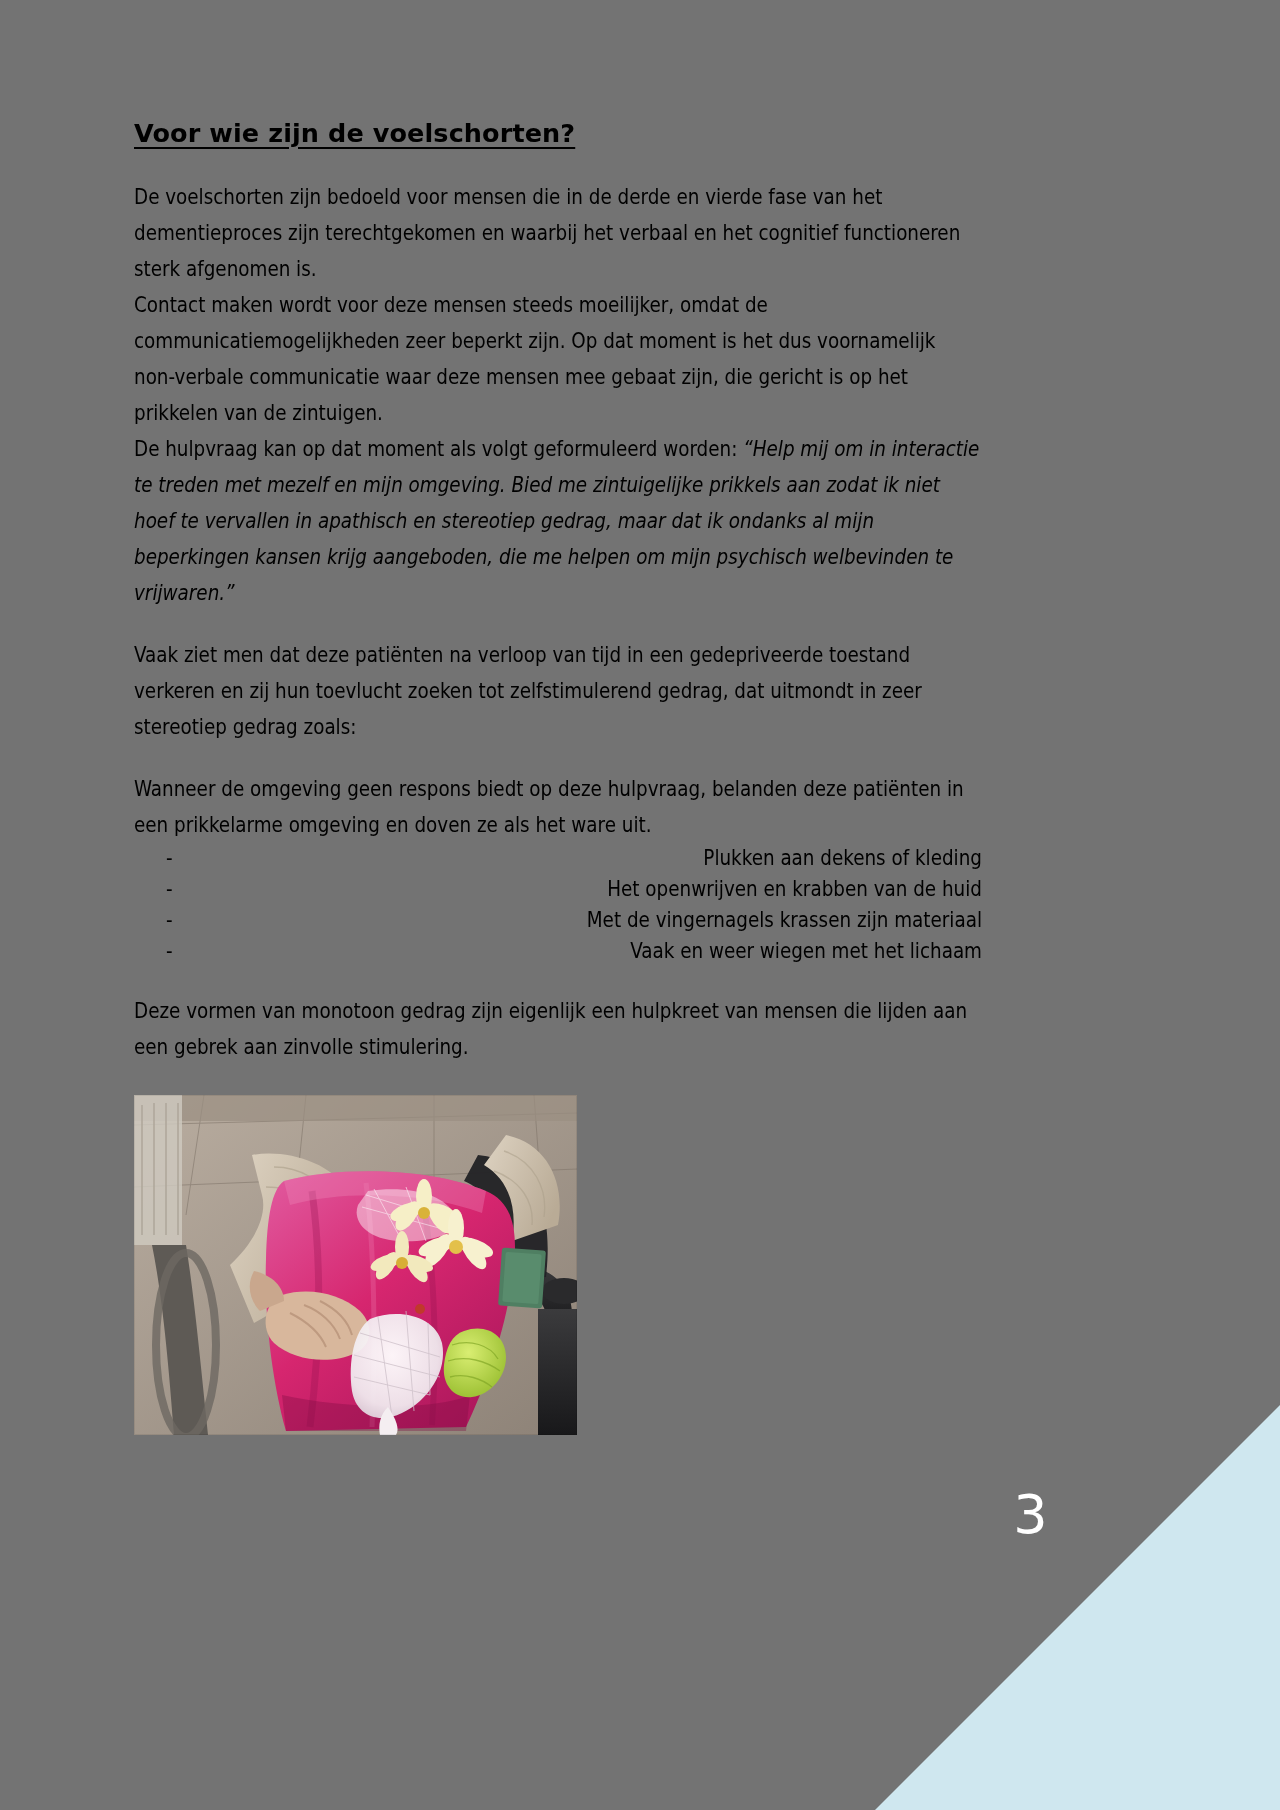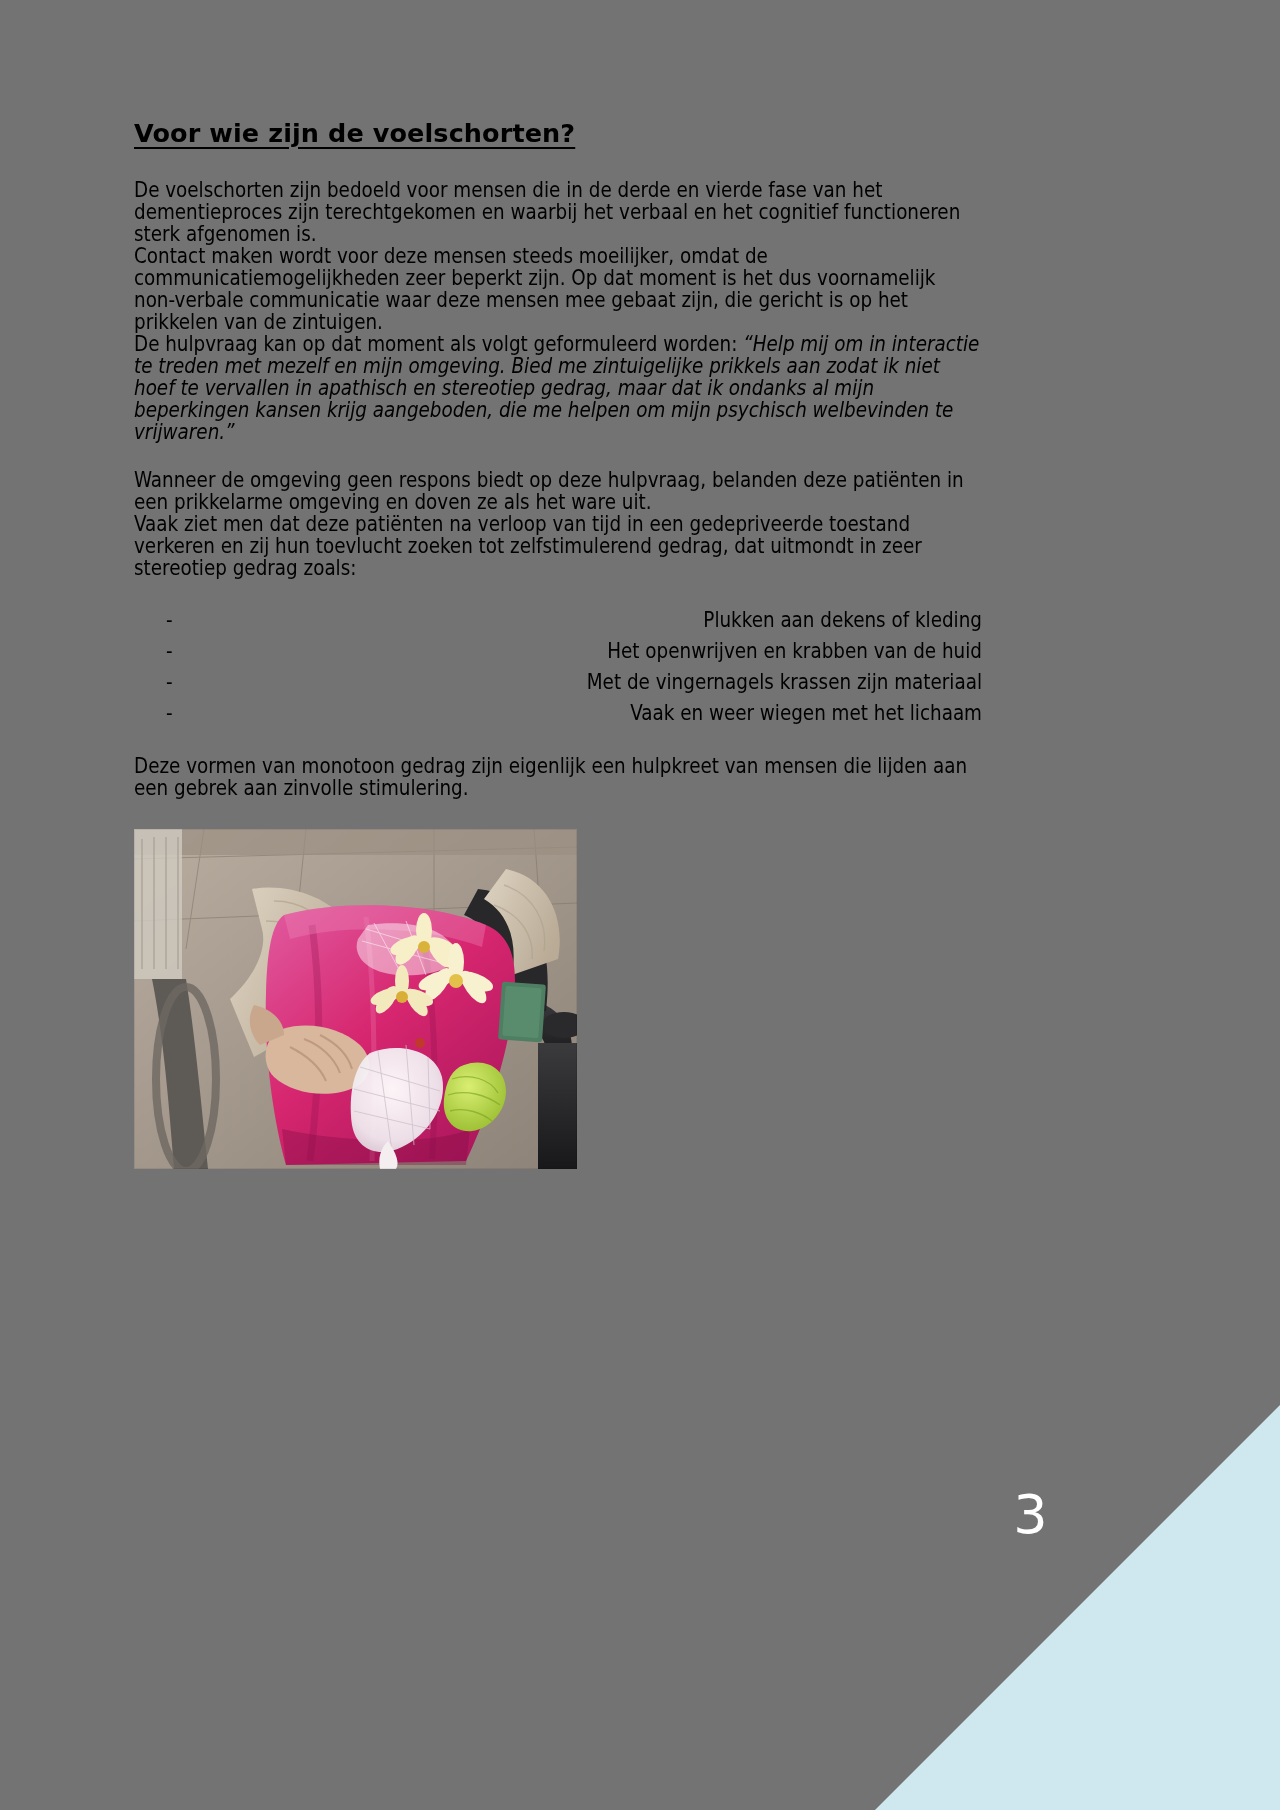--- a/index.html
+++ b/index.html
@@ -58,21 +58,21 @@
     text-decoration: underline;
     text-underline-offset: 5px;
     margin: 0 0 30px 0;
     letter-spacing: 0.1px;
     line-height: 1.2;
   }
 
   .para {
     font-family: "DejaVu Sans Condensed", "DejaVu Sans", sans-serif;
     font-size: 20.4px;
-    line-height: 22px;
+    line-height: 36px;
     color: #000000;
     margin: 0 0 26px 0;
     text-align: left;
     font-stretch: condensed;
   }
   .para:last-child { margin-bottom: 0; }
 
   .para.tight { margin-bottom: 0; }
 
   .quote-italic {
@@ -131,22 +131,22 @@
 
   <div class="content">
 
     <h1 class="doc-title">Voor wie zijn de voelschorten?</h1>
 
     <p class="para tight">De voelschorten zijn bedoeld voor mensen die in de derde en vierde fase van het dementieproces zijn terechtgekomen en waarbij het verbaal en het cognitief functioneren sterk afgenomen is.</p>
     <p class="para tight">Contact maken wordt voor deze mensen steeds moeilijker, omdat de communicatiemogelijkheden zeer beperkt zijn. Op dat moment is het dus voornamelijk non-verbale communicatie waar deze mensen mee gebaat zijn, die gericht is op het prikkelen van de zintuigen.</p>
 
     <p class="para"><span>De hulpvraag kan op dat moment als volgt geformuleerd worden: </span><span class="quote-italic">“Help mij om in interactie te treden met mezelf en mijn omgeving. Bied me zintuigelijke prikkels aan zodat ik niet hoef te vervallen in apathisch en stereotiep gedrag, maar dat ik ondanks al mijn beperkingen kansen krijg aangeboden, die me helpen om mijn psychisch welbevinden te vrijwaren.”</span></p>
 
+    <p class="para">Vaak ziet men dat deze patiënten na verloop van tijd in een gedepriveerde toestand verkeren en zij hun toevlucht zoeken tot zelfstimulerend gedrag, dat uitmondt in zeer stereotiep gedrag zoals:</p>
     <p class="para tight">Wanneer de omgeving geen respons biedt op deze hulpvraag, belanden deze patiënten in een prikkelarme omgeving en doven ze als het ware uit.</p>
-    <p class="para">Vaak ziet men dat deze patiënten na verloop van tijd in een gedepriveerde toestand verkeren en zij hun toevlucht zoeken tot zelfstimulerend gedrag, dat uitmondt in zeer stereotiep gedrag zoals:</p>
 
     <ul class="bullets">
       <li>
         <span class="dash">-</span>
         <span class="btext">Plukken aan dekens of kleding</span>
       </li>
       <li>
         <span class="dash">-</span>
         <span class="btext">Het openwrijven en krabben van de huid</span>
       </li>

